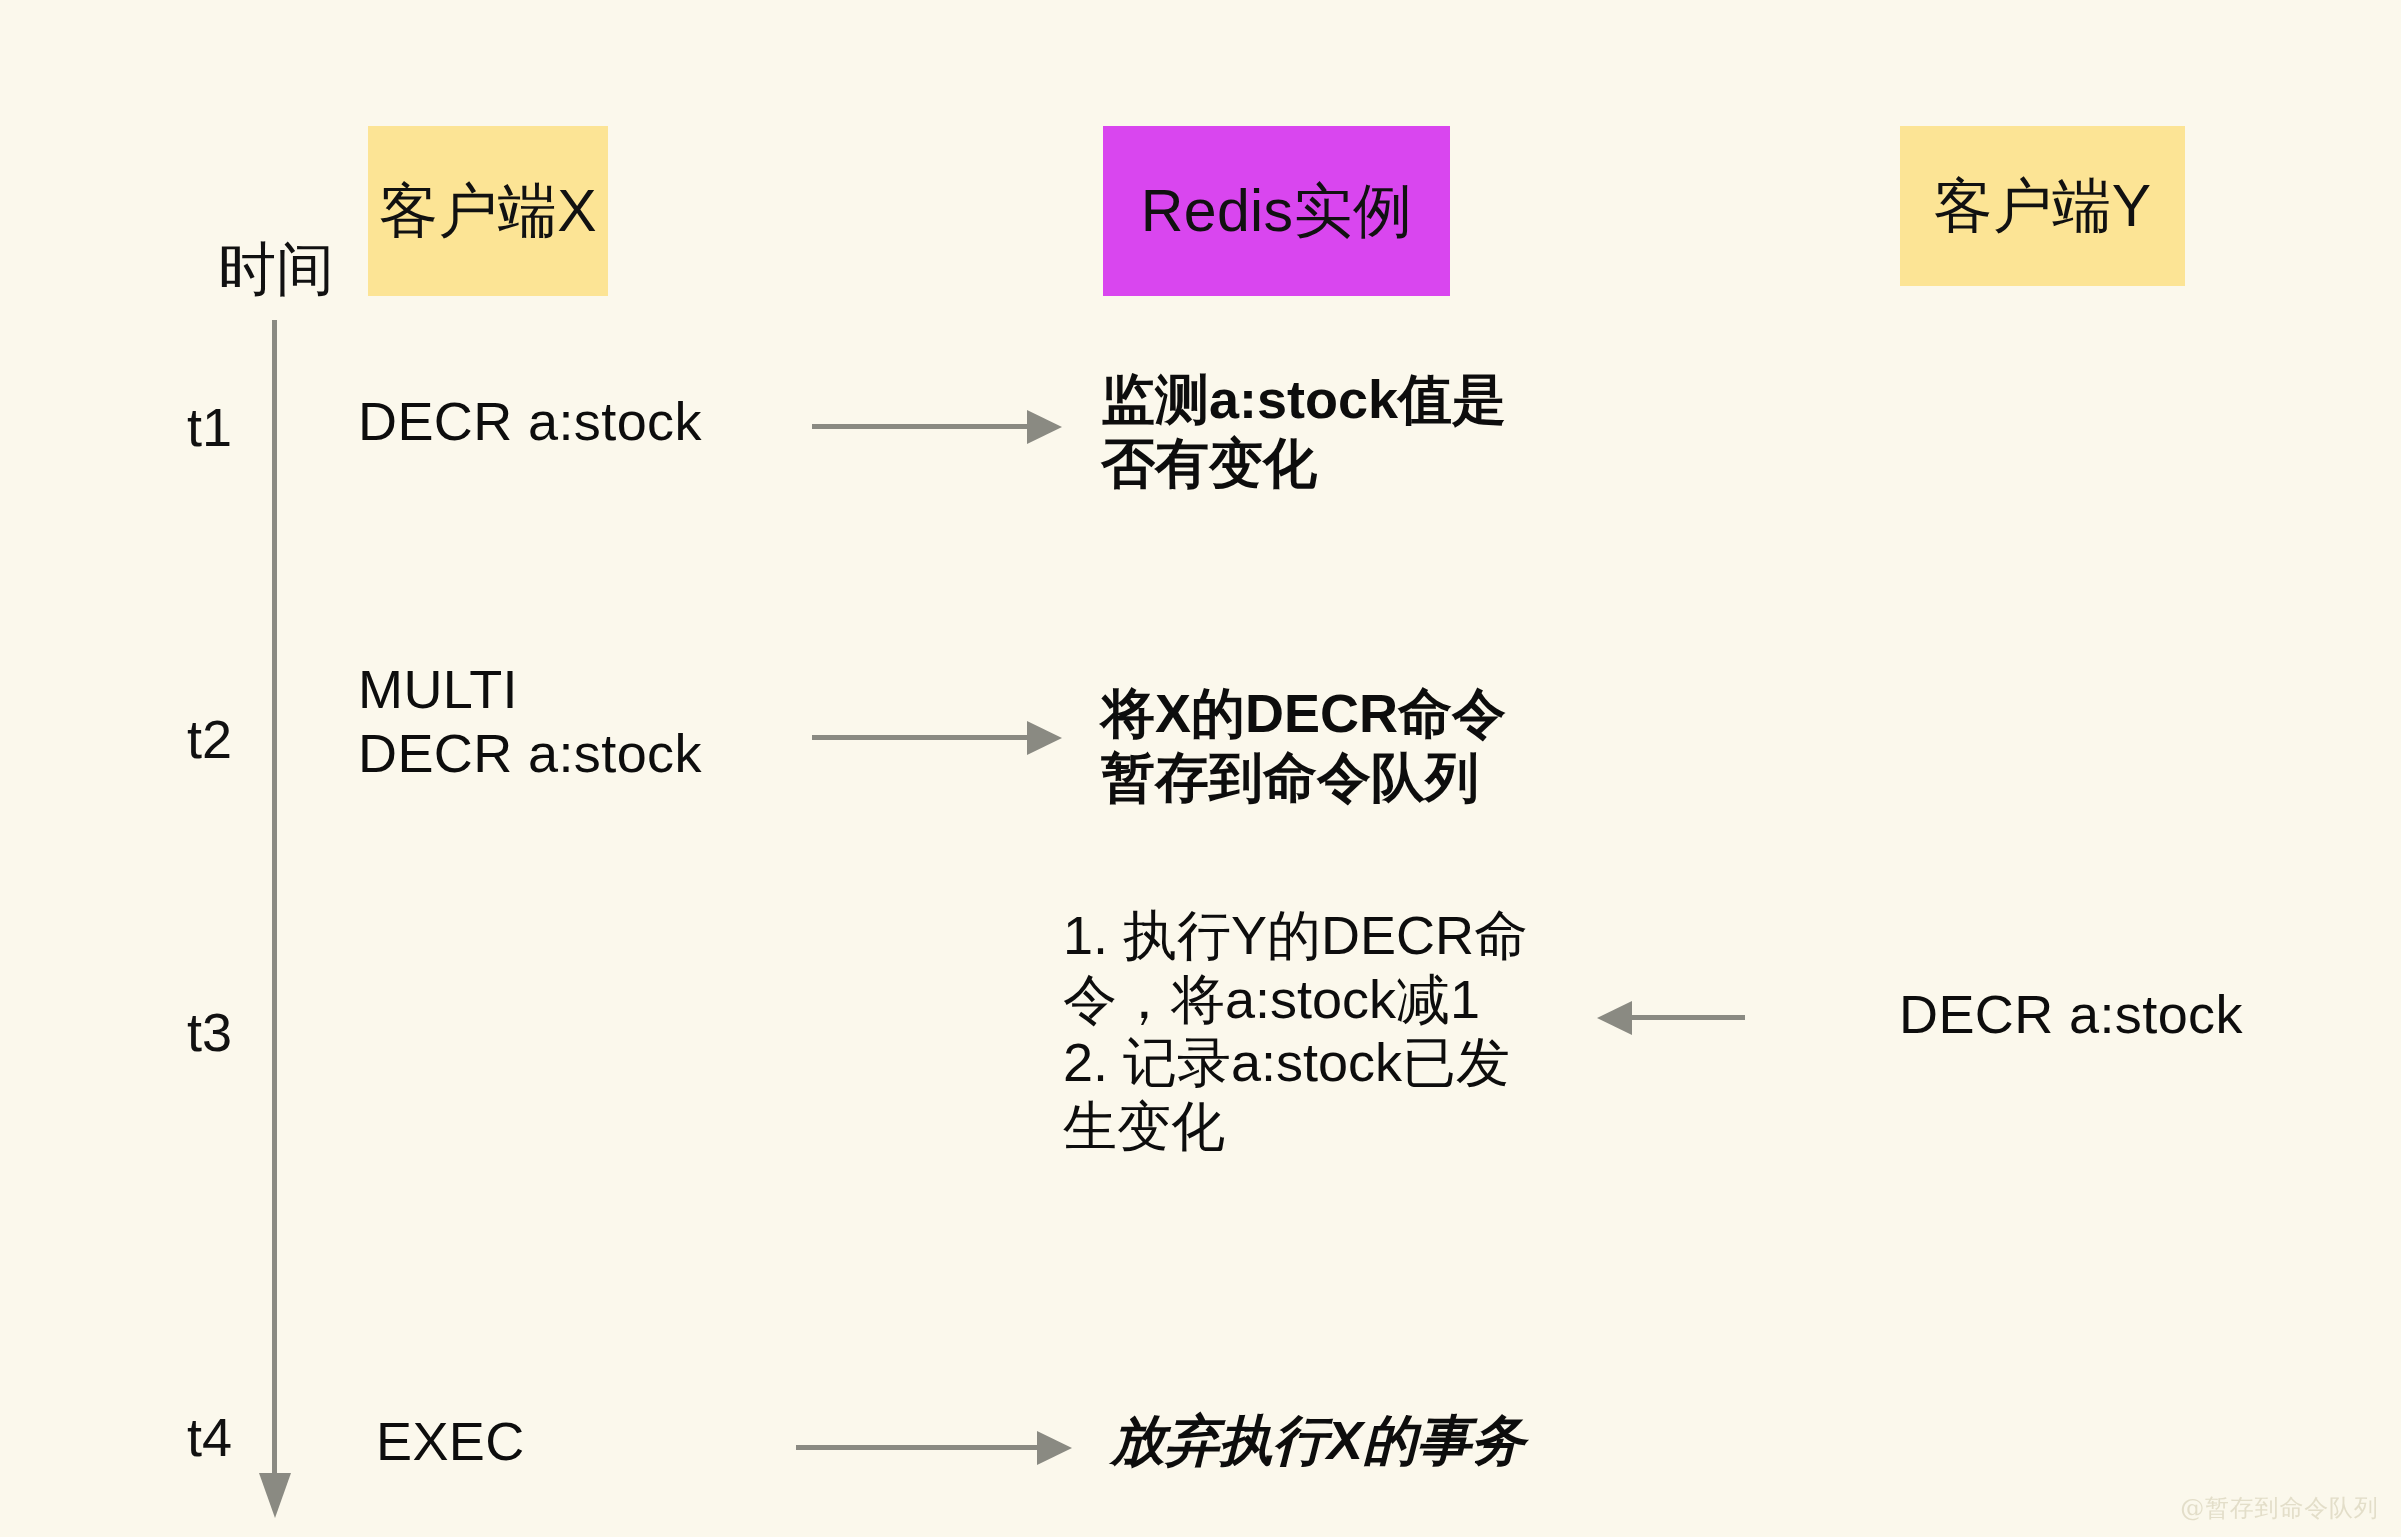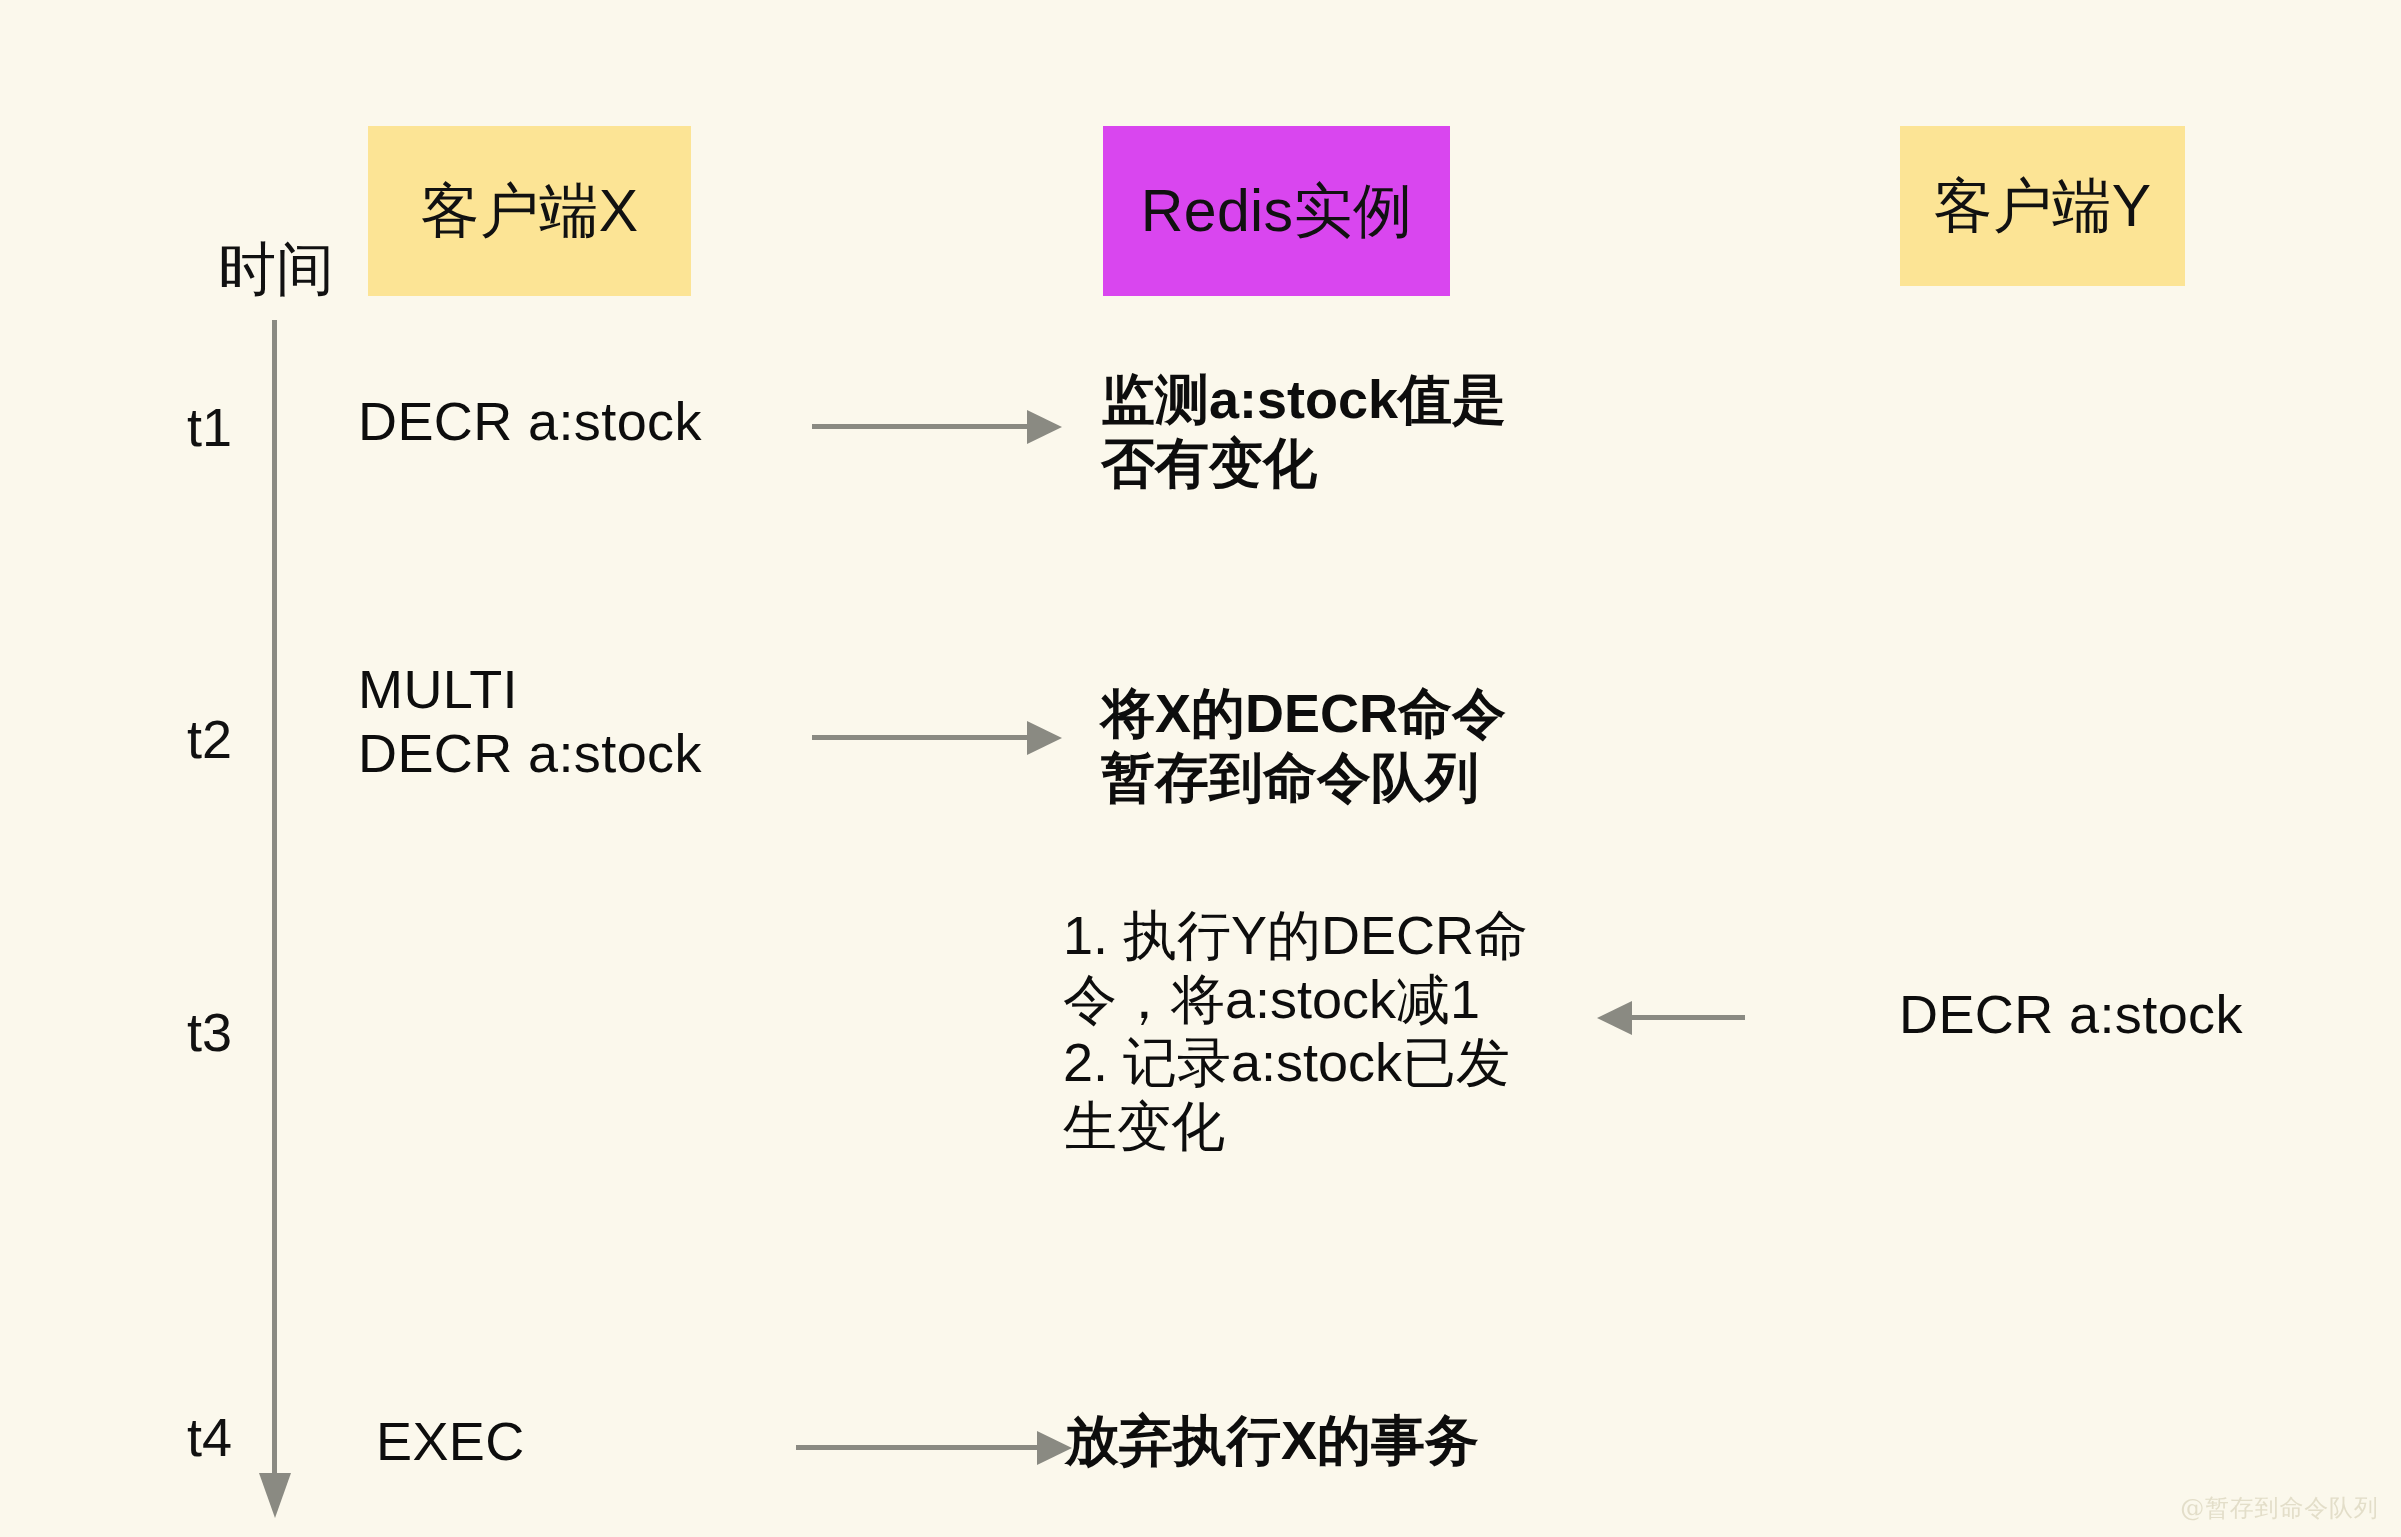--- a/index.html
+++ b/index.html
@@ -25,21 +25,21 @@
   .lane-box {
     display: flex;
     align-items: center;
     justify-content: center;
     font-size: 59px;
     line-height: 1.1;
     color: #111111;
     letter-spacing: 0.4px;
     white-space: nowrap;
   }
-  .lane-x      { left: 368px;  top: 126px; width: 323px; height: 170px; background: #FCE495; }
+  .lane-x      { left: 368px;  top: 126px; width: 240px; height: 170px; background: #FCE495; }
   .lane-redis  { left: 1103px; top: 126px; width: 347px; height: 170px; background: #d946ef; }
   .lane-y      { left: 1900px; top: 126px; width: 285px; height: 160px; background: #FCE495; }
 
   
   .time-label {
     left: 218px; top: 237px;
     font-size: 58px;
     line-height: 1.1;
     color: #111111;
     white-space: nowrap;
@@ -159,18 +159,18 @@
     <span class="shaft" style="left:34px; width:114px;"></span>
     <span class="head-l" style="left:0;"></span>
   </div>
   <div class="abs msg msg-cmd" style="left:1899px; top:983px;">DECR a:stock</div>
 
   <div class="abs msg msg-cmd" style="left:376px; top:1410px;">EXEC</div>
   <div class="abs arrow" style="left:796px; top:1425px; width:276px;">
     <span class="shaft" style="left:0; width:243px;"></span>
     <span class="head-r" style="left:241px;"></span>
   </div>
-  <div class="abs msg msg-redis" style="left:1065px; top:1409px;">放弃执行X的事务</div>
+  <div class="abs msg msg-redis" style="left:1111px; top:1409px;font-style:italic;">放弃执行X的事务</div>
 
   <div class="abs watermark">@暂存到命令队列</div>
 
 </div>
 
 
 </body></html>

